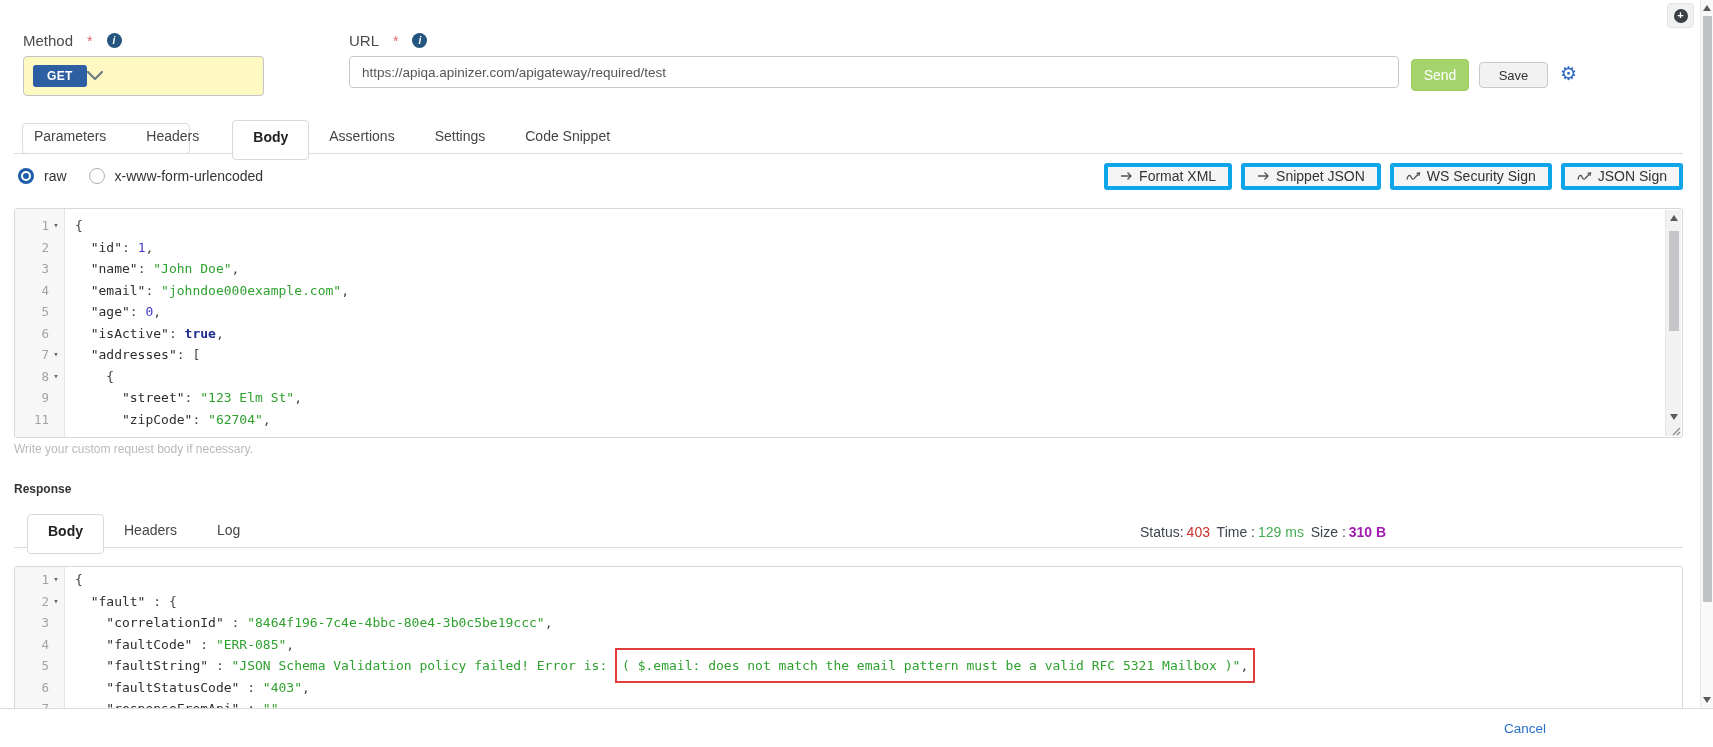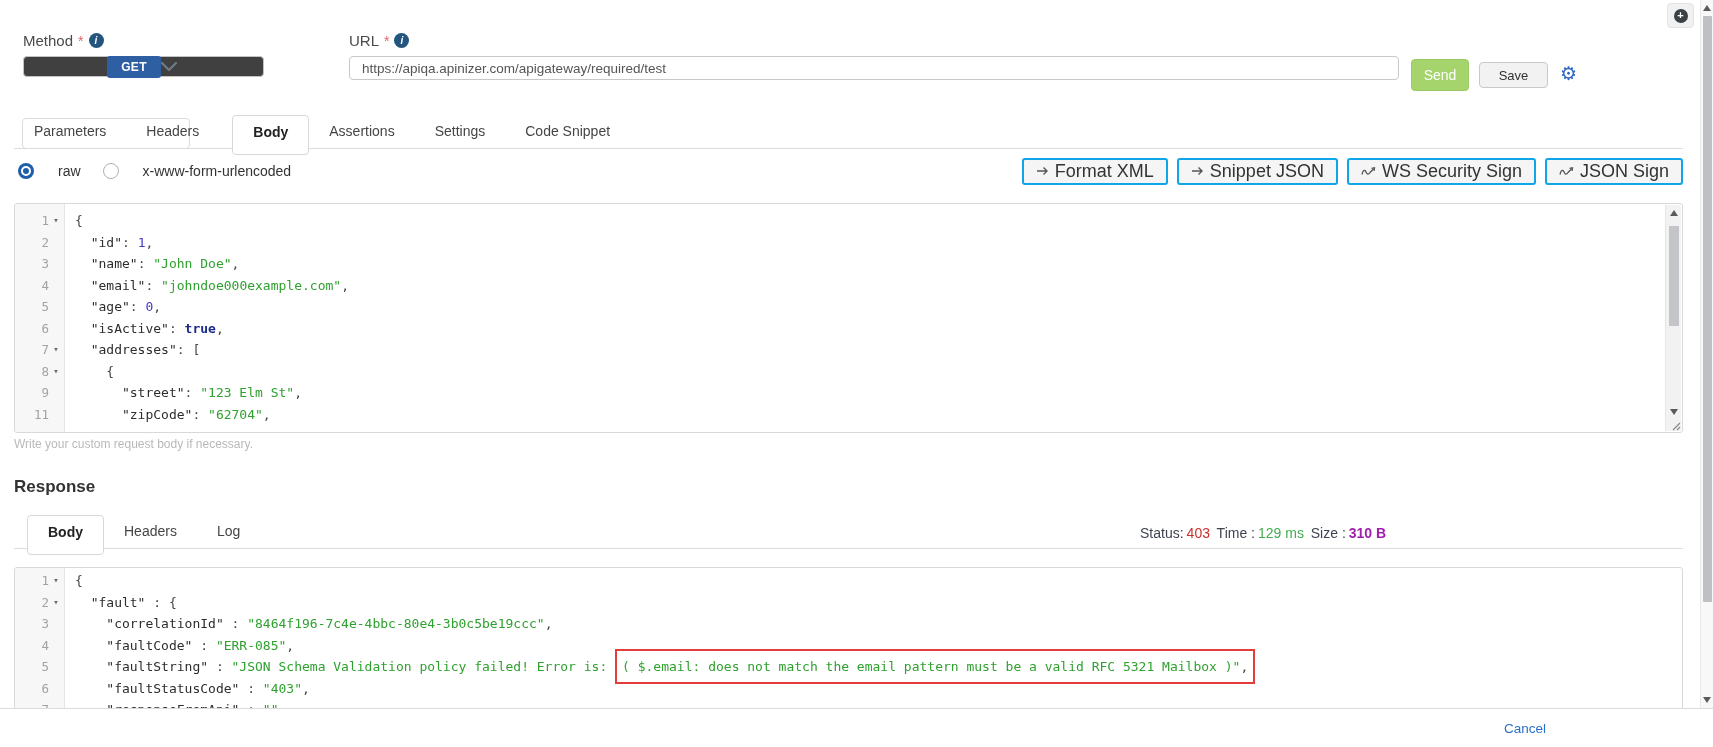--- a/index.html
+++ b/index.html
@@ -14,28 +14,28 @@
   .page-scrollbar .thumb { position:absolute; top:16px; left:2px; width:9px; height:586px; background:#bfc0c3; border-radius:1px; }
   .tri-up { width:0;height:0;border-left:4px solid transparent;border-right:4px solid transparent;border-bottom:6px solid #5a5a5a; position:absolute; left:2px; }
   .tri-down { width:0;height:0;border-left:4px solid transparent;border-right:4px solid transparent;border-top:6px solid #5a5a5a; position:absolute; left:2px; }
   .page-scrollbar .tri-up { top:5px; }
   .page-scrollbar .tri-down { bottom:5px; }
 
   .content { position:absolute; left:14px; top:0; width:1669px; }
 
   
   .req-row { display:flex; margin:32px 0 0 9px; align-items:flex-start; }
-  .field-label { font-size:15px; color:#4a4a4a; margin-bottom:7px; display:flex; align-items:center; gap:5px; }
+  .field-label { font-size:15px; color:#4a4a4a; margin-bottom:7px; display:flex; align-items:center; gap:14px; }
   .star { color:#e06666; font-size:14px; }
   .info-icon { display:inline-block; width:15px; height:15px; border-radius:50%; background:#23557e; color:#fff; font-size:10px; font-weight:bold; text-align:center; line-height:15px; font-style:italic; }
   .method-block { width:241px; }
-  .select-box { height:21px; border:1px solid #c3c3c3; border-radius:4px; background:#404040; display:flex; align-items:center; justify-content:center; padding:0 12px 0 9px; cursor:pointer; }
+  .select-box { height:40px; border:1px solid #c3c3c3; border-radius:4px; background:#fef9c3; display:flex; align-items:center; justify-content:flex-start; padding:0 12px 0 9px; cursor:pointer; }
   .method-badge { background:#2e5fa3; color:#fff; font-size:12px; font-weight:bold; border-radius:3px; padding:4px 14px; letter-spacing:.3px; }
   .url-block { margin-left:85px; width:1050px; }
-  .url-input { width:100%; height:24px; border:1px solid #c8c8c8; border-radius:4px; padding:0 12px; font-size:13.5px; color:#555; font-family:"Liberation Sans",sans-serif; outline:none; }
+  .url-input { width:100%; height:32px; border:1px solid #c8c8c8; border-radius:4px; padding:0 12px; font-size:13.5px; color:#555; font-family:"Liberation Sans",sans-serif; outline:none; }
   .send-btn { margin:27px 0 0 12px; width:58px; height:32px; background:#a5d46d; border:1px solid #9bcb62; border-radius:4px; color:#fff; font-size:14px; cursor:pointer; }
   .save-btn { margin:30px 0 0 10px; width:69px; height:26px; background:#f2f2f2; border:1px solid #c9c9c9; border-radius:4px; color:#333; font-size:13px; cursor:pointer; }
   .gear-btn { margin:28px 0 0 12px; background:none; border:none; cursor:pointer; font-size:19px; color:#2a66c4; line-height:26px; font-family:"DejaVu Sans",sans-serif; }
 
   
   .tabstrip { position:relative; height:46px; padding-top:6px; margin-top:18px; }
   .strip-line { position:absolute; left:0; right:0; top:39px; height:1px; background:#dcdcdc; }
   .tab-group-outline { position:absolute; left:8px; top:9px; width:168px; height:31px; border:1px solid #dcdcdc; border-radius:4px; }
   .tabs { display:flex; position:relative; }
   .tab { height:33px; line-height:33px; padding:0 20px; font-size:14px; color:#454545; cursor:pointer; white-space:nowrap; }
@@ -43,27 +43,27 @@
   .resp-strip { margin-top:12px; }
   .status-line { position:absolute; left:1126px; top:16px; font-size:14px; color:#3f4450; white-space:nowrap; }
   .status-line .red { color:#c9302c; }
   .status-line .green1 { color:#44ad53; }
   .status-line .green2 { color:#a21caf;font-weight:bold; }
   .status-line span { margin-right:3px; }
 
   
   .mode-row { display:flex; justify-content:space-between; align-items:center; margin-top:2px; height:28px; }
   .radios { display:flex; align-items:center; gap:22px; padding-left:4px; }
-  .radio-item { display:flex; align-items:center; gap:24px; cursor:pointer; }
+  .radio-item { display:flex; align-items:center; gap:10px; cursor:pointer; }
   .radio-on { width:16px; height:16px; border-radius:50%; background:#1f5faa; position:relative; }
   .radio-on::after { content:''; position:absolute; inset:3px; border:2px solid #fff; border-radius:50%; background:#1f5faa; }
   .radio-off { width:16px; height:16px; border-radius:50%; border:1px solid #b0b0b0; background:#fff; }
   .radio-label { font-size:14px; color:#333; }
   .fmt-btns { display:flex; gap:9px; }
-  .fmt-btn { height:27px; display:flex; align-items:center; gap:6px; background:#f5f5f5; border:2px solid #0ea5e9; border-radius:3px; padding:0 12px; font-size:18px; color:#333; cursor:pointer; white-space:nowrap; font-family:"Liberation Sans",sans-serif; }
+  .fmt-btn { height:27px; display:flex; align-items:center; gap:6px; background:#f5f5f5; border:4px solid #0ea5e9; border-radius:3px; padding:0 12px; font-size:14px; color:#333; cursor:pointer; white-space:nowrap; font-family:"Liberation Sans",sans-serif; }
 
   
   .editor { position:relative; border:1px solid #d6d9dc; border-radius:3px; background:#fff; overflow:hidden; margin-top:18px; }
   .editor.req { height:230px; }
   .editor.res { height:154px; margin-top:12px; }
   .gutter-bg { position:absolute; left:0; top:0; bottom:0; width:50px; background:#f7f7f7; border-right:1px solid #e5e5e5; }
   .cm-body { position:relative; font-family:"DejaVu Sans Mono",monospace; font-size:13px; line-height:21.5px; }
   .editor.req .cm-body { padding-top:6px; }
   .editor.res .cm-body { padding-top:2px; }
   .cm-row { display:flex; }
@@ -80,21 +80,21 @@
   .hint { margin-top:4px; font-size:12px; color:#b9b9b9; }
 
   
   .ed-scroll { position:absolute; top:1px; right:1px; bottom:1px; width:16px; background:#f2f2f3; border-left:1px solid #e6e6e6; border-radius:0 2px 2px 0; }
   .ed-scroll .thumb { position:absolute; top:21px; left:3px; width:10px; height:100px; background:#c4c5c8; }
   .ed-scroll .tri-up { top:5px; left:4px; }
   .ed-scroll .tri-down { bottom:16px; left:4px; }
   .grip { position:absolute; right:0; bottom:0; }
 
   
-  .resp-title { margin-top:26px; font-size:17px; font-weight:600; color:#333; }
+  .resp-title { margin-top:26px; font-size:12px; font-weight:600; color:#333; }
 
   
   .footer { position:absolute; left:0; right:0; bottom:0; height:39px; background:#fff; border-top:1px solid #dcdcdc; display:flex; align-items:center; justify-content:flex-end; padding-right:167px; }
   .cancel-link { color:#2a70c9; font-size:13.5px; text-decoration:none; cursor:pointer; }
 </style>
 </head>
 <body>
 
 <div class="app">
 

